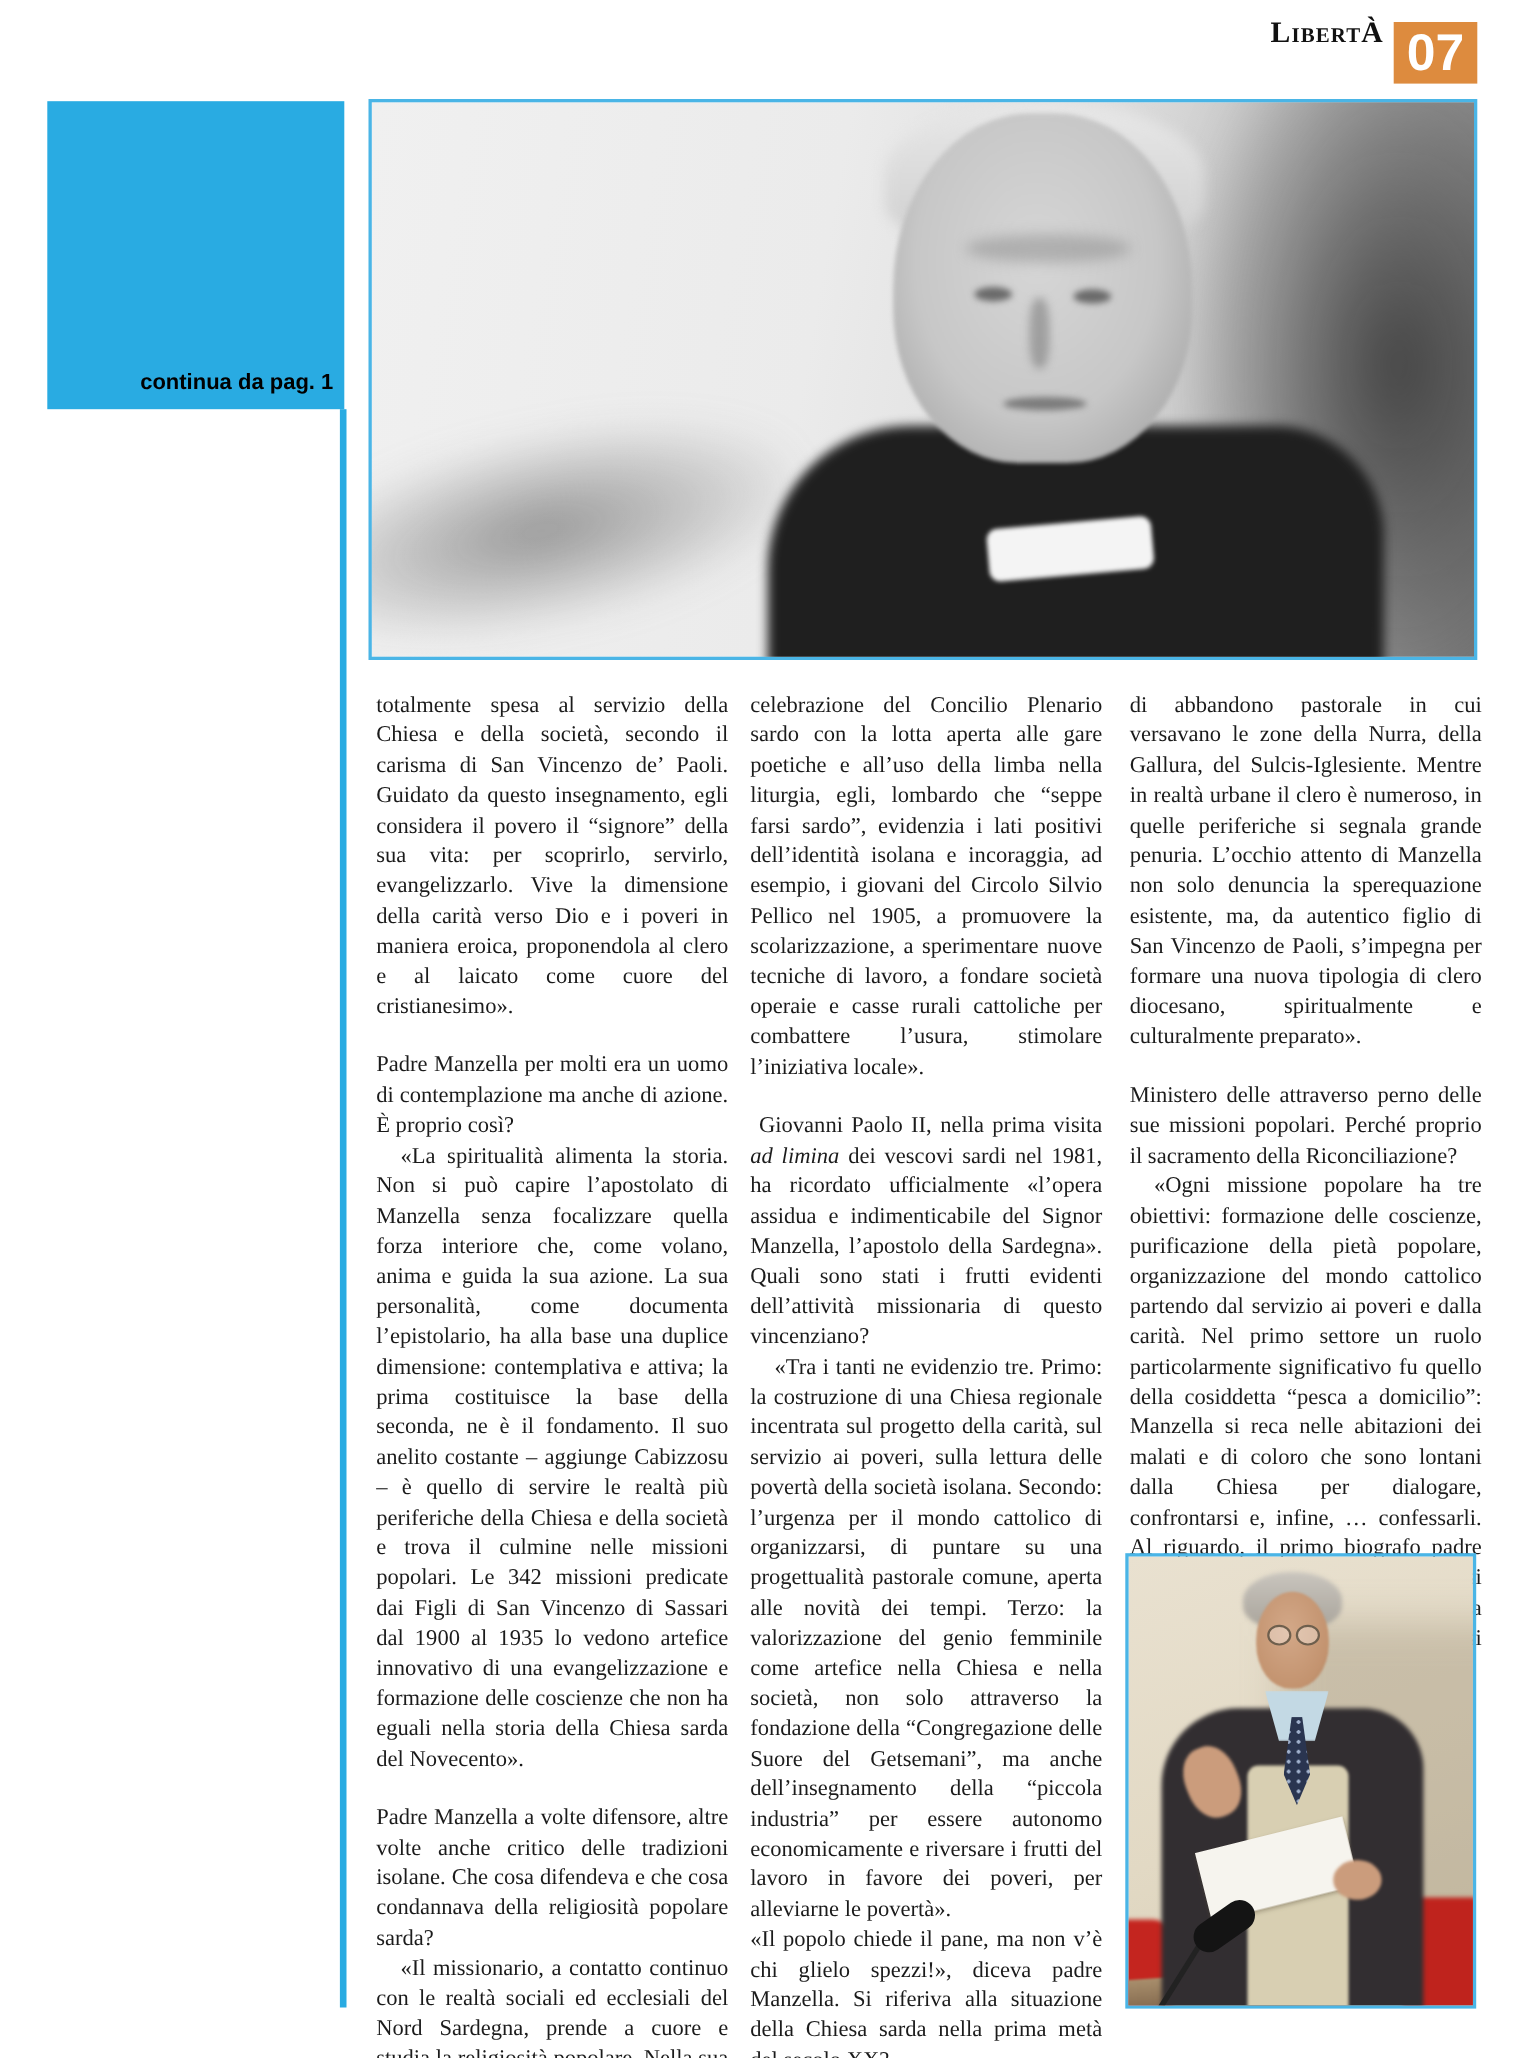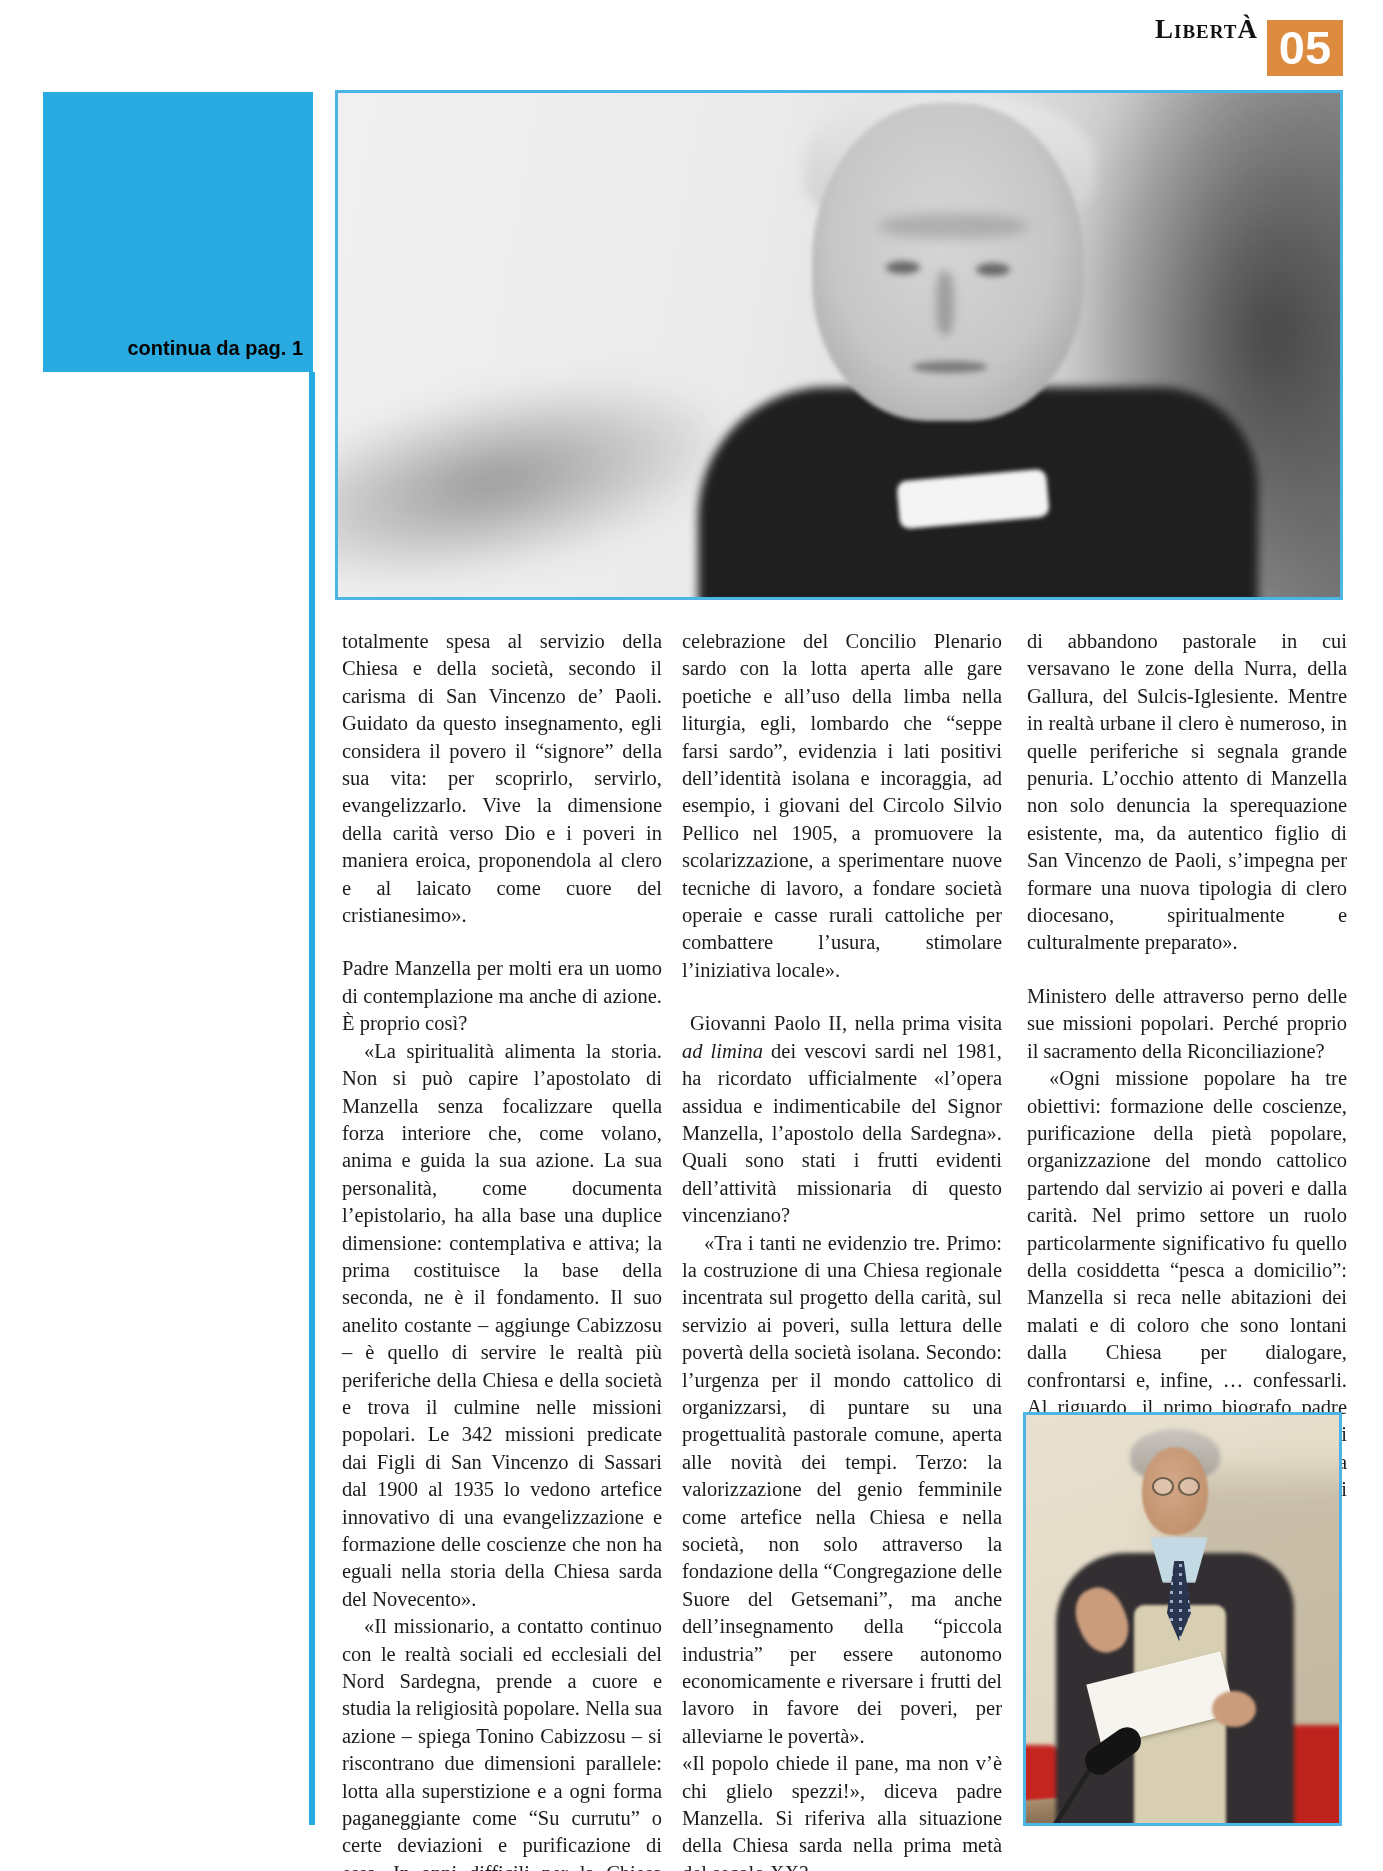--- a/index.html
+++ b/index.html
@@ -90,21 +90,21 @@
   p.qindent{text-indent:8px;}
   p.indent{text-indent:22px;}
   .it{font-style:italic;}
 </style>
 </head>
 <body>
 
 <div id="page">
 
   <div id="masthead">LibertÀ</div>
-  <div id="pagenum">05</div>
+  <div id="pagenum">07</div>
 
   <div id="featurebox">
     <div id="continua">continua da pag. 1</div>
   </div>
   <div id="bluerule"></div>
 
   <div id="photo-top" class="photo">
     <div id="pt-dark-right" class="pt-el"></div>
     <div id="pt-smudge-left" class="pt-el"></div>
     <div id="pt-body" class="pt-el"></div>
@@ -115,20 +115,21 @@
     <div id="pt-eye-l" class="pt-el"></div>
     <div id="pt-eye-r" class="pt-el"></div>
     <div id="pt-nose" class="pt-el"></div>
     <div id="pt-mouth" class="pt-el"></div>
   </div>
 
   <div id="col1" class="col">
     <p>totalmente spesa al servizio della Chiesa e della società, secondo il carisma di San Vincenzo de’ Paoli. Guidato da questo insegnamento, egli considera il povero il “signore” della sua vita: per scoprirlo, servirlo, evangelizzarlo. Vive la dimensione della carità verso Dio e i poveri in maniera eroica, proponendola al clero e al laicato come cuore del cristianesimo».</p>
     <p class="question">Padre Manzella per molti era un uomo di contemplazione ma anche di azione. È proprio così?</p>
     <p class="indent">«La spiritualità alimenta la storia. Non si può capire l’apostolato di Manzella senza focalizzare quella forza interiore che, come volano, anima e guida la sua azione. La sua personalità, come documenta l’epistolario, ha alla base una duplice dimensione: contemplativa e attiva; la prima costituisce la base della seconda, ne è il fondamento. Il suo anelito costante – aggiunge Cabizzosu – è quello di servire le realtà più periferiche della Chiesa e della società e trova il culmine nelle missioni popolari. Le 342 missioni predicate dai Figli di San Vincenzo di Sassari dal 1900 al 1935 lo vedono artefice innovativo di una evangelizzazione e formazione delle coscienze che non ha eguali nella storia della Chiesa sarda del Novecento».</p>
+    <p class="question">Padre Manzella a volte difensore, altre volte anche critico delle tradizioni isolane. Che cosa difendeva e che cosa condannava della religiosità popolare sarda?</p>
     <p class="indent">«Il missionario, a contatto continuo con le realtà sociali ed ecclesiali del Nord Sardegna, prende a cuore e studia la religiosità popolare. Nella sua azione – spiega Tonino Cabizzosu – si riscontrano due dimensioni parallele: lotta alla superstizione e a ogni forma paganeggiante come “Su currutu” o certe deviazioni e purificazione di essa. In anni difficili per la Chiesa sarda, quali furono quelli successivi alla</p>
   </div>
 
   <div id="col2" class="col">
     <p>celebrazione del Concilio Plenario sardo con la lotta aperta alle gare poetiche e all’uso della limba nella liturgia, egli, lombardo che “seppe farsi sardo”, evidenzia i lati positivi dell’identità isolana e incoraggia, ad esempio, i giovani del Circolo Silvio Pellico nel 1905, a promuovere la scolarizzazione, a sperimentare nuove tecniche di lavoro, a fondare società operaie e casse rurali cattoliche per combattere l’usura, stimolare l’iniziativa locale».</p>
     <p class="question qindent"><span>Giovanni Paolo II, nella prima visita </span><span class="it">ad limina</span><span> dei vescovi sardi nel 1981, ha ricordato ufficialmente «l’opera assidua e indimenticabile del Signor Manzella, l’apostolo della Sardegna». Quali sono stati i frutti evidenti dell’attività missionaria di questo vincenziano?</span></p>
     <p class="indent">«Tra i tanti ne evidenzio tre. Primo: la costruzione di una Chiesa regionale incentrata sul progetto della carità, sul servizio ai poveri, sulla lettura delle povertà della società isolana. Secondo: l’urgenza per il mondo cattolico di organizzarsi, di puntare su una progettualità pastorale comune, aperta alle novità dei tempi. Terzo: la valorizzazione del genio femminile come artefice nella Chiesa e nella società, non solo attraverso la fondazione della “Congregazione delle Suore del Getsemani”, ma anche dell’insegnamento della “piccola industria” per essere autonomo economicamente e riversare i frutti del lavoro in favore dei poveri, per alleviarne le povertà».</p>
     <p class="question nogap">«Il popolo chiede il pane, ma non v’è chi glielo spezzi!», diceva padre Manzella. Si riferiva alla situazione della Chiesa sarda nella prima metà del secolo XX?</p>
 
   </div>

